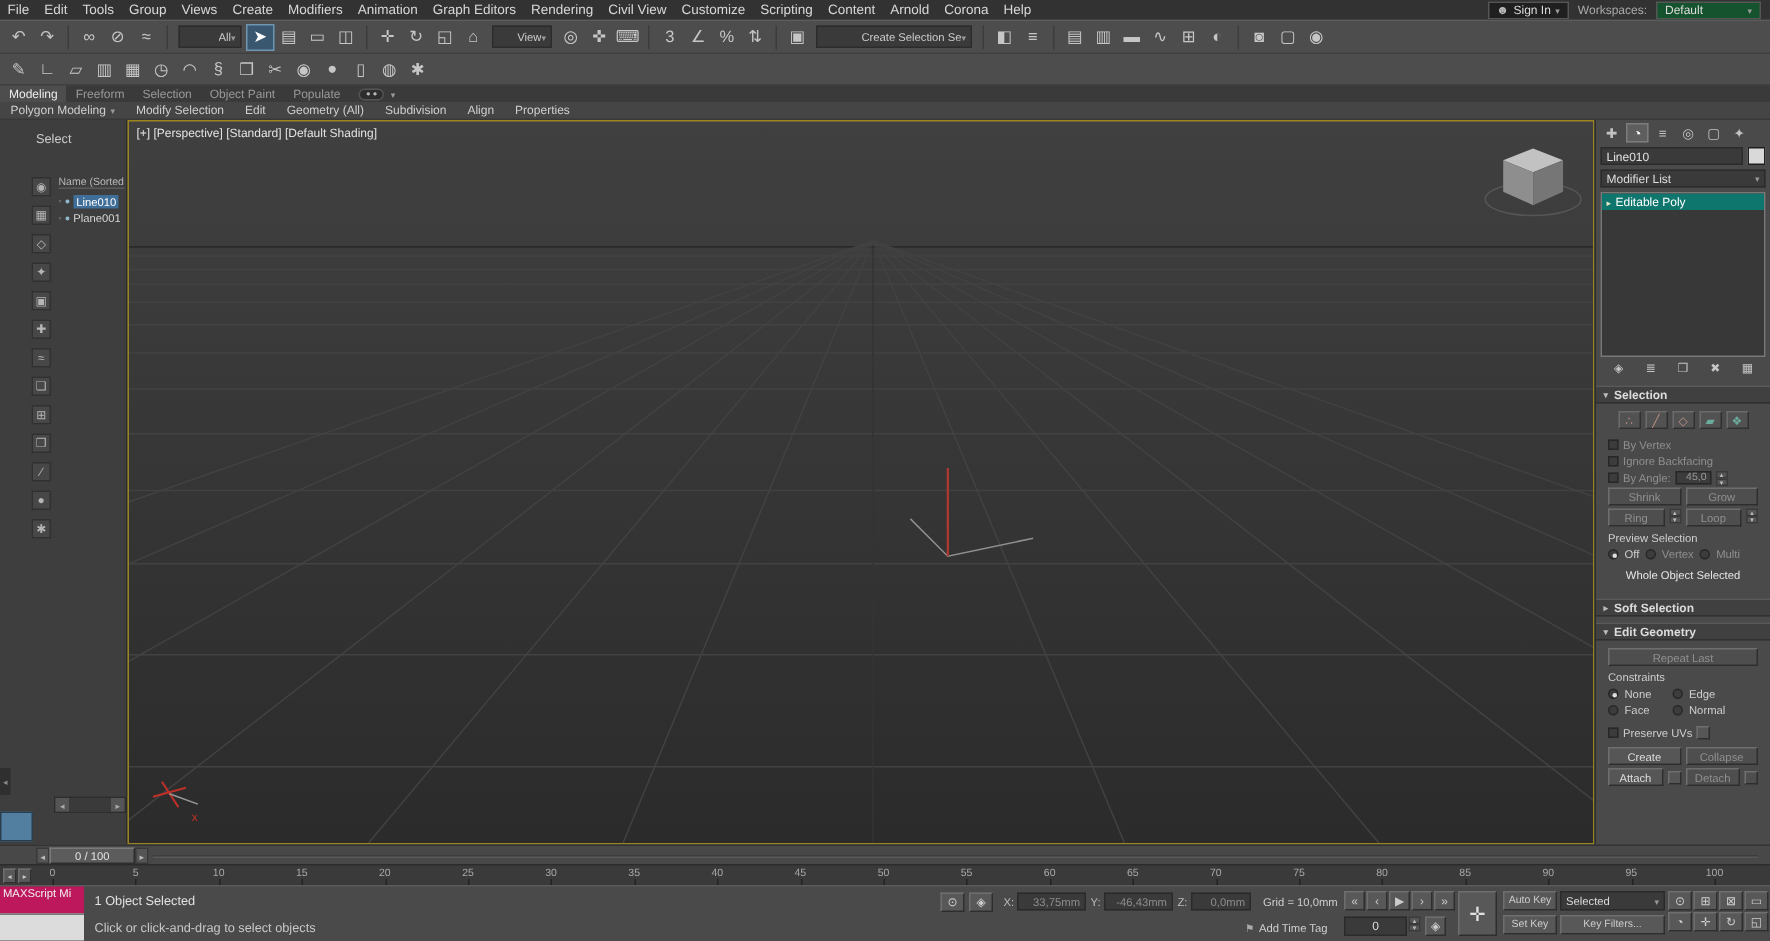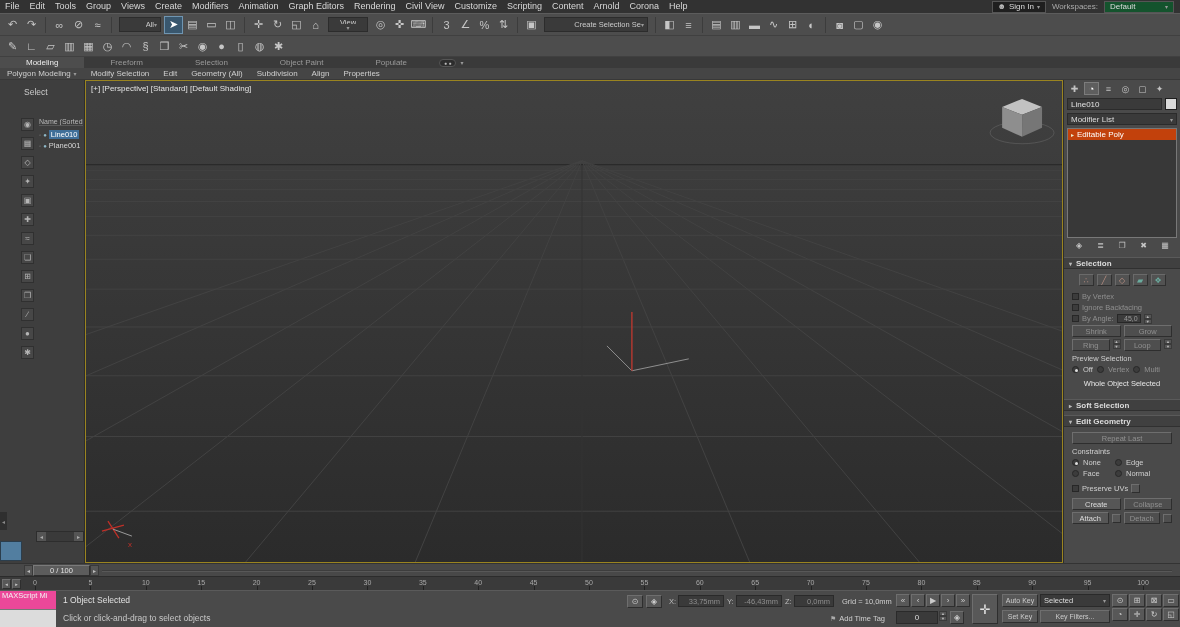--- a/index.html
+++ b/index.html
@@ -20,21 +20,21 @@
   #toolbar1{top:13px;height:23px;border-top:1px solid #5c5c5c;border-bottom:1px solid #404040;}
   #toolbar2{top:36px;height:21px;border-bottom:1px solid #404040;}
   .tool-icon{width:19px;height:18px;display:flex;align-items:center;justify-content:center;font-size:11px;color:#c6c6c6;border:1px solid transparent;flex:none;}
   .tool-icon.active{background:#39576e;border-color:#6f95b1;color:#fff;}
   .tool-sep{width:5px;height:16px;border-right:1px solid #3c3c3c;margin-right:4px;flex:none;}
   .tool-dropdown{height:15px;background:#3a3a3a;border:1px solid #2c2c2c;color:#ccc;font-size:7.5px;display:flex;align-items:center;justify-content:flex-end;padding:0 3px;margin:0 3px;flex:none;overflow:hidden;white-space:nowrap;}
   .dd-label{overflow:hidden;white-space:nowrap;}
 
   
   #ribbonTabs{position:absolute;top:57px;left:0;width:100%;height:11px;background:#3a3a3a;display:flex;align-items:flex-end;}
-  .ribbon-tab{padding:0 26px;font-size:8px;height:11px;line-height:11px;color:#9a9a9a;white-space:nowrap;}
+  .ribbon-tab{padding:0 6px;font-size:8px;height:11px;line-height:11px;color:#9a9a9a;white-space:nowrap;}
   .ribbon-tab.active{background:#4d4d4d;color:#ececec;}
   .ribbon-extra{margin-left:6px;display:flex;align-items:center;gap:4px;height:11px;}
   .ribbon-pill{background:#2d2d2d;border:1px solid #555;border-radius:5px;font-size:5px;color:#bbb;padding:0 4px;height:8px;line-height:7px;}
   #ribbonPanels{position:absolute;top:68px;left:0;width:100%;height:12px;background:#454545;border-bottom:1px solid #383838;display:flex;align-items:center;}
   .ribbon-panel{padding:0 7px;font-size:8px;color:#cfcfcf;display:flex;align-items:center;gap:3px;white-space:nowrap;}
 
   
   .explorer{position:absolute;left:0;top:80px;width:85px;height:483px;background:#3e3e3e;border-right:1px solid #2d2d2d;overflow:hidden;}
   .exp-title{position:absolute;left:24px;top:7px;font-size:8.5px;color:#cccccc;}
   #expFilters{position:absolute;left:21px;top:38px;display:flex;flex-direction:column;gap:6px;}
@@ -61,21 +61,21 @@
   .cmdpanel{position:absolute;left:1063px;top:80px;width:117px;height:496px;background:#4a4a4a;border-left:1px solid #2d2d2d;overflow:hidden;}
   #cpTabs{display:flex;gap:2px;padding:2px 3px 0 3px;height:16px;}
   .cp-tab{width:15px;height:13px;display:flex;align-items:center;justify-content:center;font-size:9px;color:#c2c2c2;}
   .cp-tab.active{background:#5e5e5e;border:1px solid #7c7c7c;color:#fff;}
   .cp-name-row{display:flex;align-items:center;padding:2px 3px 0 3px;gap:3px;}
   .cp-name{flex:1;height:12px;background:#3a3a3a;border:1px solid #2b2b2b;font-size:8px;color:#e2e2e2;line-height:11px;padding-left:3px;overflow:hidden;}
   .cp-swatch{width:12px;height:12px;background:#d9d9d9;border:1px solid #1e1e1e;flex:none;}
   .cp-modlist{margin:3px;height:12px;background:#3a3a3a;border:1px solid #2b2b2b;display:flex;align-items:center;justify-content:space-between;padding:0 3px;font-size:8px;color:#ddd;}
   .cp-stack{margin:0 3px;height:110px;background:#383838;border:1px solid #787878;overflow:hidden;}
   .stack-row{height:11px;display:flex;align-items:center;gap:3px;padding-left:3px;font-size:8px;color:#ddd;}
-  .stack-row.selected{background:#c2410c;color:#fff;}
+  .stack-row.selected{background:#0f766e;color:#fff;}
   .bulb{font-size:6px;color:#e8e8c8;}
   #stackTools{display:flex;justify-content:space-between;padding:2px 8px;height:15px;}
   .stack-tool{width:14px;height:11px;display:flex;align-items:center;justify-content:center;font-size:8px;color:#c5c5c5;}
 
   .rollout-header{height:12px;background:#404040;border-top:1px solid #5a5a5a;border-bottom:1px solid #303030;display:flex;align-items:center;gap:4px;padding-left:5px;font-size:8px;font-weight:bold;color:#dcdcdc;margin-top:4px;}
   .rollout-header:first-of-type{margin-top:6px;}
   .r-arrow{font-size:6px;color:#bbb;}
   .rollout-body{padding:3px 0 4px 0;}
 
   #subobjRow{display:flex;justify-content:center;gap:3px;padding:2px 0 4px 0;}
@@ -111,21 +111,21 @@
   .ts-handle{position:absolute;left:33px;top:1px;width:57px;height:11px;background:#5c5c5c;border:1px solid #7a7a7a;border-bottom-color:#2e2e2e;border-right-color:#2e2e2e;color:#e2e2e2;font-size:7.5px;display:flex;align-items:center;justify-content:center;}
   .ts-track{position:absolute;left:102px;right:8px;top:6px;height:2px;background:#3d3d3d;border-bottom:1px solid #585858;}
   .ruler{position:absolute;left:0;top:576px;width:100%;height:14px;background:#3a3a3a;border-top:1px solid #2c2c2c;}
   .tick-num{position:absolute;top:2px;width:16px;text-align:center;font-size:7px;color:#a8a8a8;}
   .tick-line{position:absolute;bottom:0;width:1px;height:4px;background:#222;}
   .ruler-scroll{position:absolute;left:2px;top:2px;display:flex;gap:1px;}
   .ruler-scroll .sb-btn{width:9px;height:10px;font-size:5px;}
 
   
   .statusbar{position:absolute;left:0;top:590px;width:100%;height:37px;background:#4a4a4a;border-top:1px solid #5a5a5a;}
-  .ms-top{position:absolute;left:0;top:0;width:56px;height:18px;background:#ec4899;color:#f2f2f2;font-size:7.5px;padding:0 0 0 2px;white-space:nowrap;overflow:hidden;}
+  .ms-top{position:absolute;left:0;top:0;width:56px;height:18px;background:#be185d;color:#f2f2f2;font-size:7.5px;padding:0 0 0 2px;white-space:nowrap;overflow:hidden;}
   .ms-bottom{position:absolute;left:0;top:18px;width:56px;height:19px;background:#dcdcdc;border-top:1px solid #777;}
   .status-line{position:absolute;left:63px;top:4px;font-size:8.5px;color:#e2e2e2;white-space:nowrap;}
   .prompt-line{position:absolute;left:63px;top:22px;font-size:8.5px;color:#c8c8c8;white-space:nowrap;}
   .sb-btn{background:#585858;border:1px solid #6e6e6e;border-bottom-color:#2e2e2e;border-right-color:#2e2e2e;color:#ccc;display:flex;align-items:center;justify-content:center;font-size:8px;}
   #statIcons{position:absolute;left:627px;top:4px;display:flex;gap:3px;}
   #statIcons .sb-btn{width:16px;height:13px;}
   .coord-label{position:absolute;top:6px;font-size:7.5px;color:#bbb;}
   .coord-field{position:absolute;top:4px;height:12px;background:#3a3a3a;border:1px solid #2a2a2a;font-size:7.5px;color:#8d8d8d;text-align:right;padding:1px 3px 0 0;overflow:hidden;white-space:nowrap;}
   .grid-text{position:absolute;left:842px;top:6px;font-size:7.5px;color:#cfcfcf;white-space:nowrap;}
   .timetag{position:absolute;left:830px;top:23px;display:flex;gap:3px;align-items:center;font-size:7.5px;color:#cfcfcf;white-space:nowrap;}
@@ -196,21 +196,21 @@
       </div>
       <div class="tool-icon active">➤</div>
       <div class="tool-icon">▤</div>
       <div class="tool-icon">▭</div>
       <div class="tool-icon">◫</div>
       <div class="tool-sep"></div>
       <div class="tool-icon">✛</div>
       <div class="tool-icon">↻</div>
       <div class="tool-icon">◱</div>
       <div class="tool-icon">⌂</div>
-      <div class="tool-dropdown" style="width: 40px; flex-direction: column;">
+      <div class="tool-dropdown" style="width: 40px;">
         <div class="dd-label">View</div>
         <div class="caret">▾</div>
       </div>
       <div class="tool-icon">◎</div>
       <div class="tool-icon">✜</div>
       <div class="tool-icon">⌨</div>
       <div class="tool-sep"></div>
       <div class="tool-icon">3</div>
       <div class="tool-icon">∠</div>
       <div class="tool-icon">%</div>

